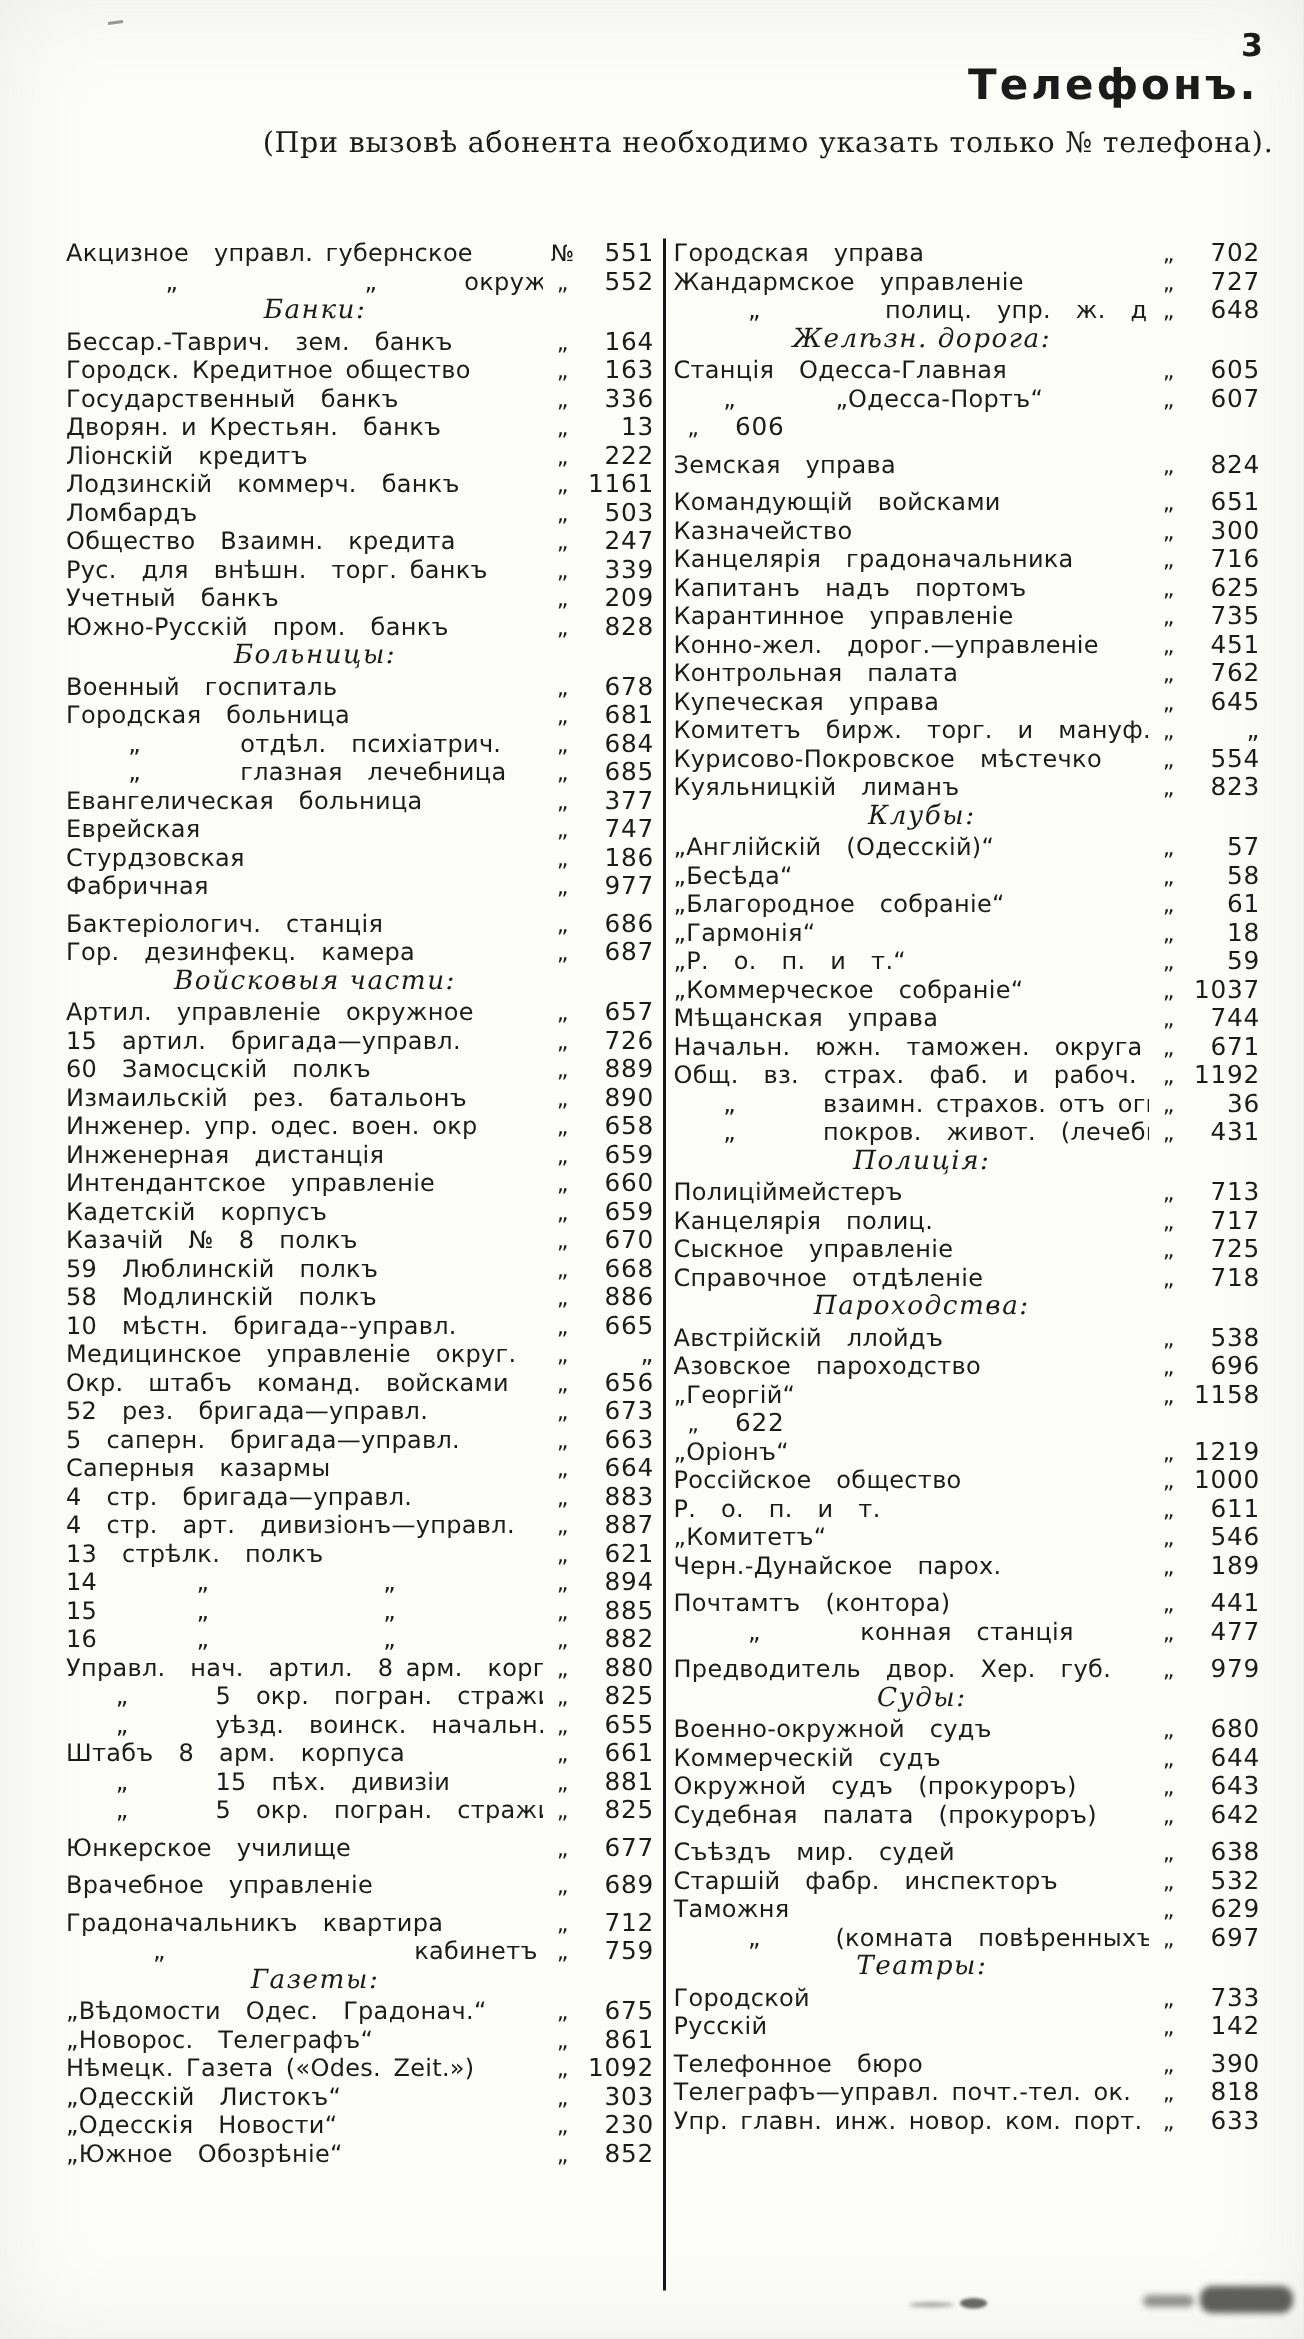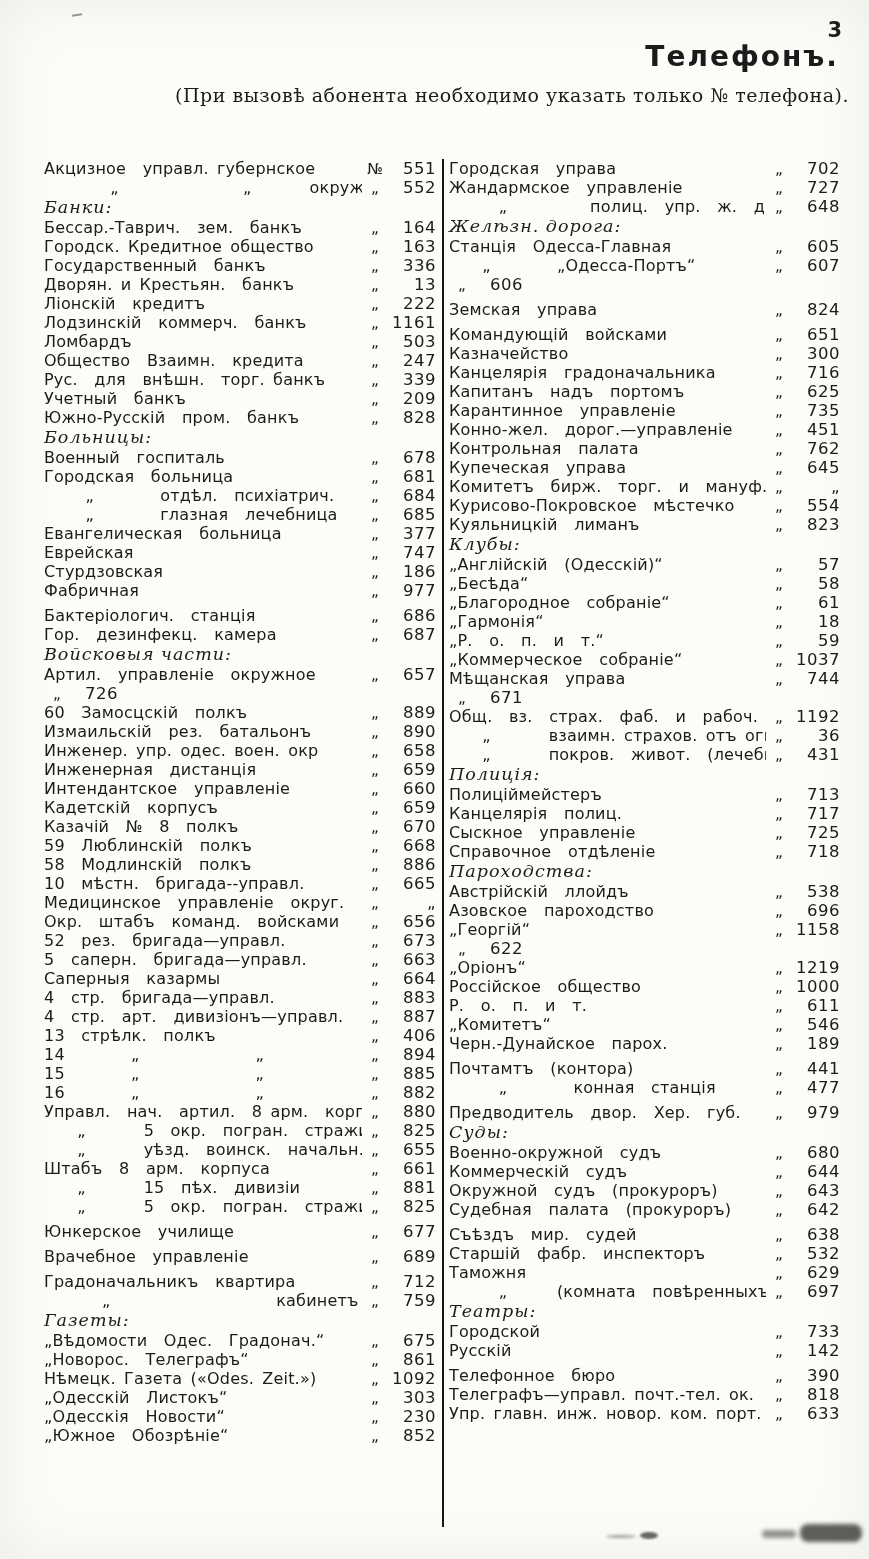--- a/index.html
+++ b/index.html
@@ -66,21 +66,21 @@
     flex:0 0 26px;text-align:center;
     font-size:15px;
   }
   .row .num{
     flex:0 0 48px;text-align:right;
     font-size:16.5px;font-weight:500;
     letter-spacing:.5px;
   }
   .section{
     height:21px;line-height:21px;
-    text-align:left;
+    text-align:center;
     font-family:"DejaVu Serif",serif;
     font-style:italic;
     font-size:17.5px;letter-spacing:1px;
     padding-right:60px;
   }
   .smudge{
     position:absolute;background:#2a2a26;border-radius:50%;
     filter:blur(1px);opacity:.85;
   }
   .smudge.s1{left:640px;top:1532px;width:18px;height:7px;opacity:.7;}
@@ -216,20 +216,21 @@
           <span class="mark">„</span>
           <span class="num">687</span>
         </div>
         <div class="section">Войсковыя части:</div>
         <div class="row">
           <span class="label">Артил.  управленіе  окружное</span>
           <span class="mark">„</span>
           <span class="num">657</span>
         </div>
         <div class="row">
+          <span class="label">15  артил.  бригада—управл.</span>
           <span class="mark">„</span>
           <span class="num">726</span>
         </div>
         <div class="row">
           <span class="label">60  Замосцскій  полкъ</span>
           <span class="mark">„</span>
           <span class="num">889</span>
         </div>
         <div class="row">
           <span class="label">Измаильскій  рез.  батальонъ</span>
@@ -307,21 +308,21 @@
           <span class="num">883</span>
         </div>
         <div class="row">
           <span class="label">4  стр.  арт.  дивизіонъ—управл.</span>
           <span class="mark">„</span>
           <span class="num">887</span>
         </div>
         <div class="row">
           <span class="label">13  стрѣлк.  полкъ</span>
           <span class="mark">„</span>
-          <span class="num">406</span>
+          <span class="num">621</span>
         </div>
         <div class="row">
           <span class="label">14        „              „</span>
           <span class="mark">„</span>
           <span class="num">894</span>
         </div>
         <div class="row">
           <span class="label">15        „              „</span>
           <span class="mark">„</span>
           <span class="num">885</span>
@@ -535,20 +536,21 @@
           <span class="label">„Коммерческое  собраніе“</span>
           <span class="mark">„</span>
           <span class="num">1037</span>
         </div>
         <div class="row">
           <span class="label">Мѣщанская  управа</span>
           <span class="mark">„</span>
           <span class="num">744</span>
         </div>
         <div class="row">
+          <span class="label">Начальн.  южн.  таможен.  округа</span>
           <span class="mark">„</span>
           <span class="num">671</span>
         </div>
         <div class="row">
           <span class="label">Общ.  вз.  страх.  фаб.  и  рабоч.</span>
           <span class="mark">„</span>
           <span class="num">1192</span>
         </div>
         <div class="row">
           <span class="label">    „       взаимн. страхов. отъ огня</span>

